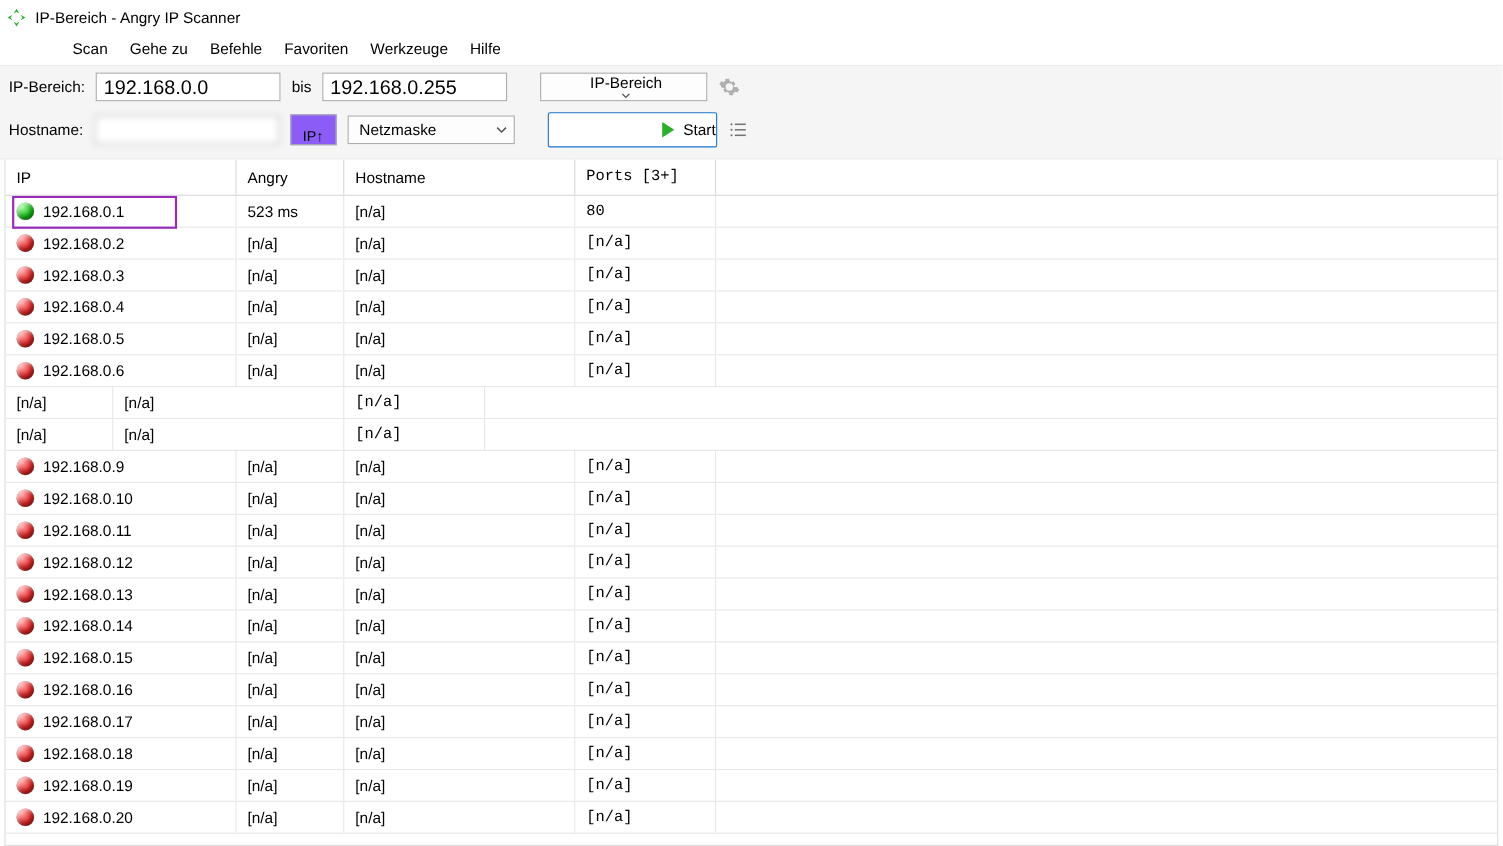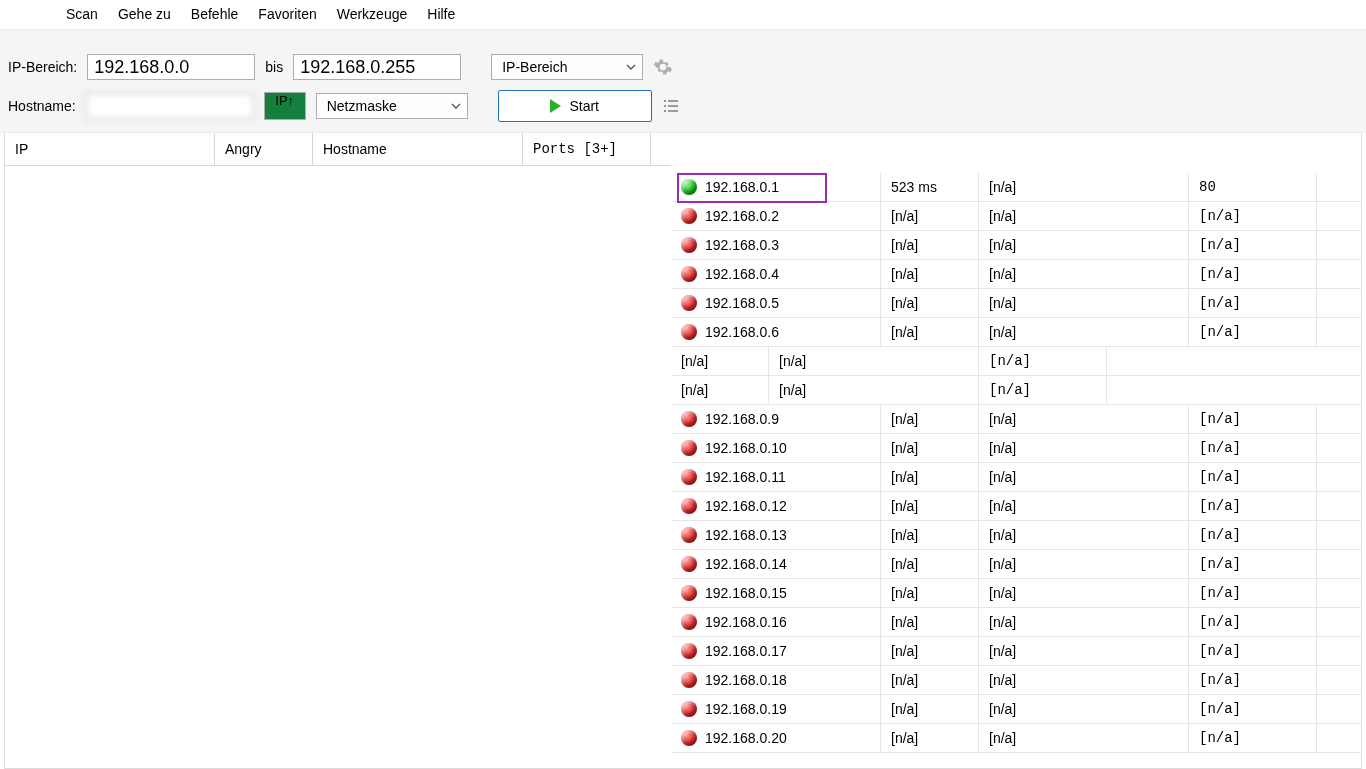--- a/index.html
+++ b/index.html
@@ -16,69 +16,80 @@
   
   .title-bar { display:flex; align-items:center; height:28px; padding:2px 6px 0 6px; background:#fff; }
   .app-icon { width:18px; height:18px; margin-right:8px; }
   .title-text { font-size:14px; }
 
   
   .menu-bar { display:flex; align-items:center; height:28px; padding:0 8px; border-bottom:1px solid transparent;margin-left:48px; }
   .menu-item { padding:4px 10px; cursor:default; }
 
   
-  .toolbar { display:flex; flex-direction:column; padding:24px 8px 10px 8px; background:var(--toolbar-bg); border-top:1px solid #ececec; border-bottom:1px solid #ececec; row-gap:10px; }
+  .toolbar { display:flex; flex-direction:column; padding:6px 8px 10px 8px; background:var(--toolbar-bg); border-top:1px solid #ececec; border-bottom:1px solid #ececec; row-gap:10px; }
   .tb-row { display:flex; align-items:center; column-gap:10px; }
   .lbl { white-space:nowrap; }
   .field {
     height:26px; border:1px solid var(--btn-border); background:#fff; padding:0 6px; font-family:inherit; font-size:18px; box-sizing:border-box;
   }
   .field.ip-start { width:168px; }
   .field.ip-end   { width:168px; }
   .field.hostname { width:168px; filter:blur(3px); color:#aaa; }
   .ipup-btn {
-    height:26px; width:40px; border:1px solid var(--btn-border); background:#15803d; display:flex; align-items:flex-start; justify-content:center; font-size:13px; column-gap:1px;
+    height:26px; width:40px; border:1px solid var(--btn-border); background:#8b5cf6; display:flex; align-items:flex-end; justify-content:center; font-size:13px; column-gap:1px;
   }
   .select {
     height:26px; border:1px solid var(--btn-border); background:#fdfdfd; display:flex; align-items:center; justify-content:space-between; padding:0 6px 0 10px; box-sizing:border-box;
   }
   .sel-netmask { width:152px;gap:20px; }
-  .sel-mode    { width:152px; }
+  .sel-mode    { width:152px;flex-direction:column; }
   .chev { width:10px; height:10px; }
   .start-btn {
-    height:30px; width:152px; border:1.5px solid var(--blue-outline); background:#fff; display:flex; align-items:center; justify-content:center; column-gap:8px; border-radius:2px;
+    height:30px; width:152px; border:1.5px solid var(--blue-outline); background:#fff; display:flex; align-items:center; justify-content:flex-end; column-gap:8px; border-radius:2px;
   }
   .play-tri { width:0;height:0;border-style:solid;border-width:7px 0 7px 11px;border-color:transparent transparent transparent #2bb02b; }
   .gear-icon { width:20px;height:20px; opacity:.55; }
   .list-icon { width:18px;height:18px; opacity:.8; }
 
   
-  .table { flex:1; display:flex; flex-direction:row; border:1px solid #dcdcdc; border-top:none; margin:0 4px; overflow:hidden; }
+  .table { flex:1; display:flex; flex-direction:column; border:1px solid #dcdcdc; border-top:none; margin:0 4px; overflow:hidden; }
   .thead { display:flex; height:32px; align-items:center; border-bottom:1px solid var(--header-sep); background:#fff; }
   .th, .td { padding:0 10px; box-sizing:border-box; display:flex; align-items:center; height:100%; }
   .col-ip       { width:210px; border-right:1px solid var(--header-sep);}
   .col-ping     { width:98px;  border-right:1px solid var(--header-sep);}
   .col-hostname { width:210px; border-right:1px solid var(--header-sep);}
   .col-ports    { width:128px; border-right:1px solid var(--header-sep);font-family:Liberation Mono, monospace;}
   .col-rest     { flex:1; }
 
-  .tbody { flex:1; overflow-y:auto;margin-top:40px; }
+  .tbody { flex:1; overflow-y:auto; }
   .tr { display:flex; height:28px; border-bottom:1px solid var(--sep); align-items:center; }
   .tr .col-ip, .tr .col-ping, .tr .col-hostname, .tr .col-ports { border-right:1px solid var(--sep);}
   .status-dot { width:16px; height:16px; border-radius:50%; margin-right:8px; box-shadow:inset -2px -3px 4px rgba(0,0,0,.35), inset 2px 2px 3px rgba(255,255,255,.6); flex:none;}
   .status-green { background:radial-gradient(circle at 35% 30%, #9cf59c 0%, #1bbf1b 55%, #0d8a0d 100%); }
   .status-red   { background:radial-gradient(circle at 35% 30%, #ff9d9d 0%, #e22a2a 55%, #a31111 100%); }
   .highlight-box { position:absolute; border:2px solid var(--purple); pointer-events:none; }
   .ip-cell-wrap { position:relative; display:flex; align-items:center; width:100%; height:100%; }
 </style>
 </head>
 <body>
 
 <div class="window">
 
+  <div class="title-bar">
+    <span class="app-icon">
+      <svg viewBox="0 0 20 20">
+        <path d="M10 1 L13 6 L10 4 L7 6 Z" fill="#2bb02b"></path>
+        <path d="M19 10 L14 13 L16 10 L14 7 Z" fill="#2bb02b"></path>
+        <path d="M10 19 L7 14 L10 16 L13 14 Z" fill="#2bb02b"></path>
+        <path d="M1 10 L6 7 L4 10 L6 13 Z" fill="#2bb02b"></path>
+      </svg>
+    </span>
+    <span class="title-text">IP-Bereich - Angry IP Scanner</span>
+  </div>
 
   <div class="menu-bar">
     <div class="menu-item">Scan</div>
     <div class="menu-item">Gehe zu</div>
     <div class="menu-item">Befehle</div>
     <div class="menu-item">Favoriten</div>
     <div class="menu-item">Werkzeuge</div>
     <div class="menu-item">Hilfe</div>
   </div>
 

